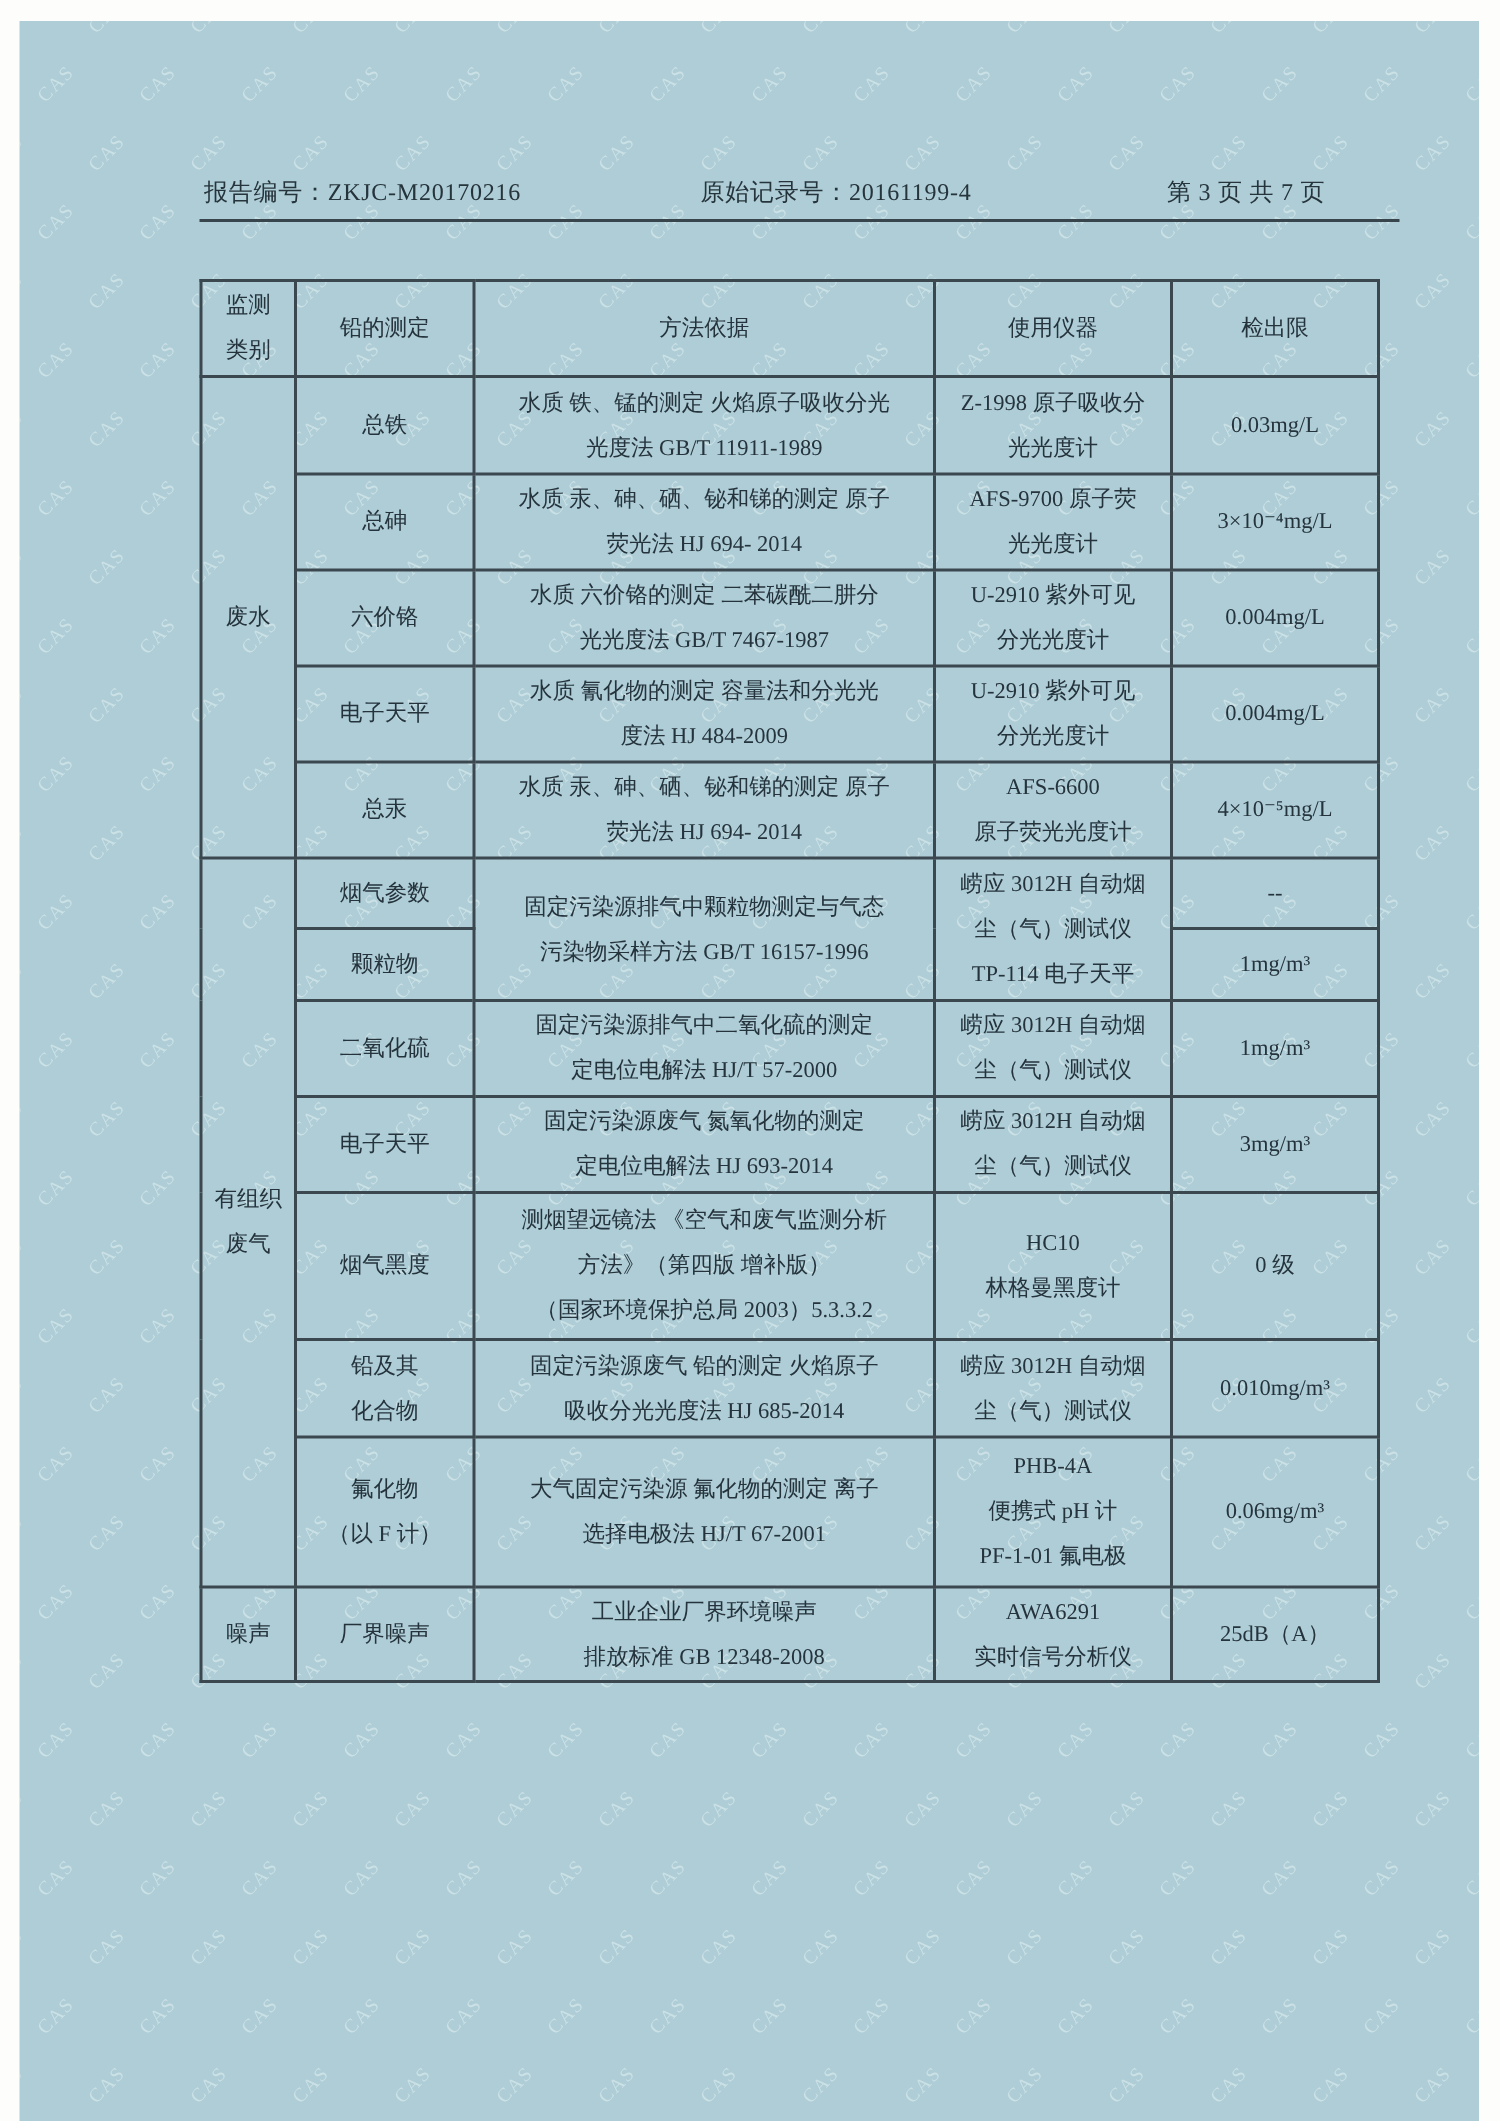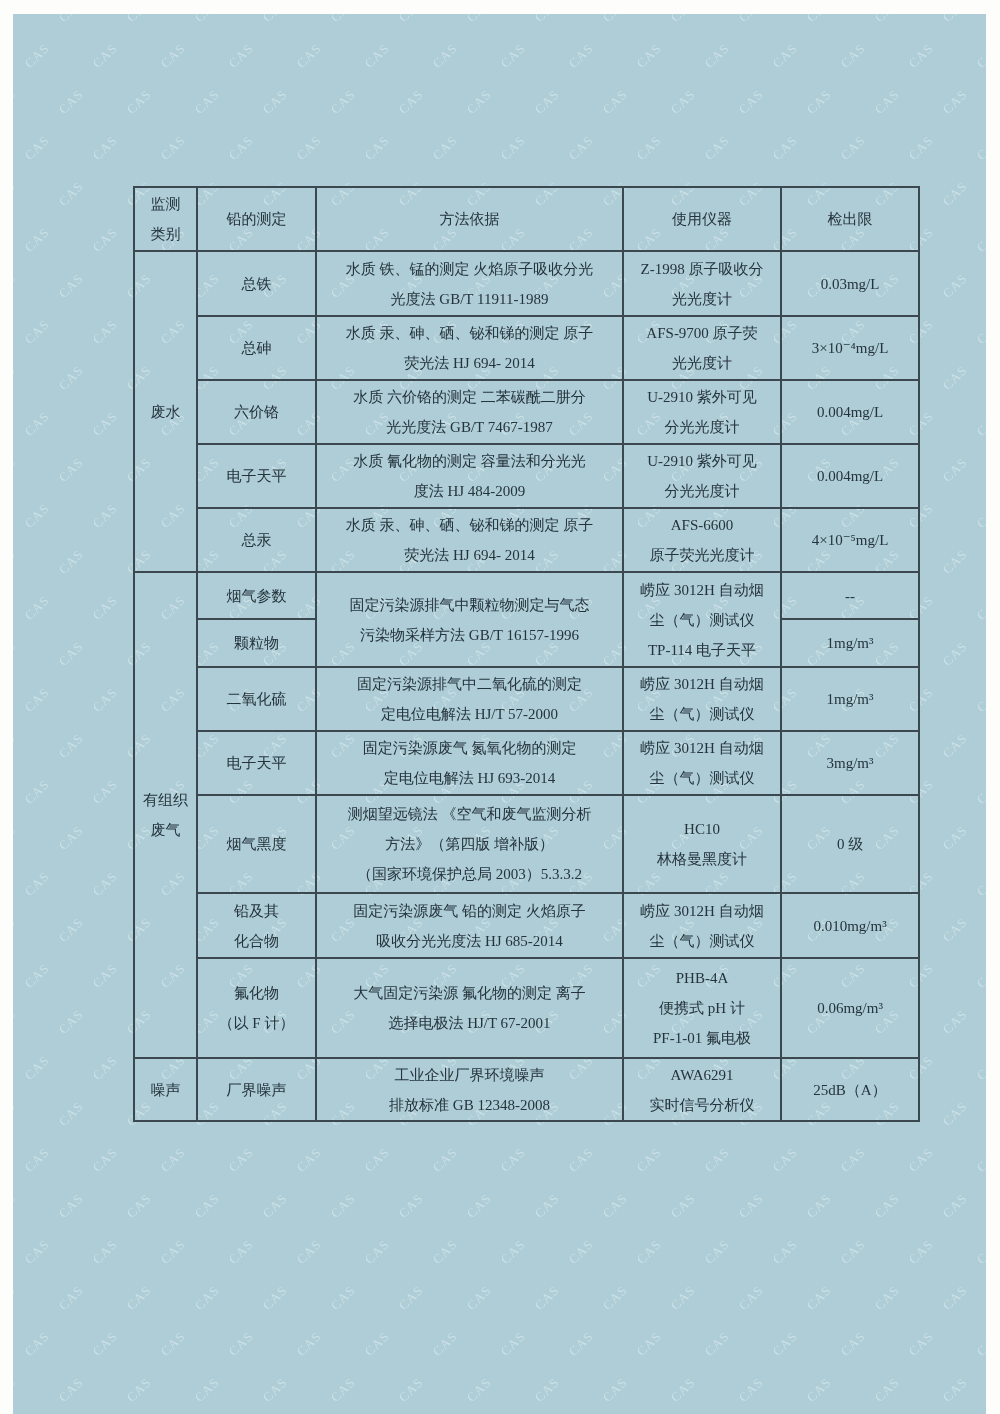--- a/index.html
+++ b/index.html
@@ -561,20 +561,25 @@
         <span class="wm" style="left: 520px; top: 1368px;">CAS</span>
         <span class="wm" style="left: 588px; top: 1368px;">CAS</span>
         <span class="wm" style="left: 656px; top: 1368px;">CAS</span>
         <span class="wm" style="left: 724px; top: 1368px;">CAS</span>
         <span class="wm" style="left: 792px; top: 1368px;">CAS</span>
         <span class="wm" style="left: 860px; top: 1368px;">CAS</span>
         <span class="wm" style="left: 928px; top: 1368px;">CAS</span>
       </div>
     <div class="content">
 
+      <div class="doc-header">
+        <span class="seg-report">报告编号：ZKJC-M20170216</span>
+        <span class="seg-record">原始记录号：20161199-4</span>
+        <span class="seg-page">第 3 页 共 7 页</span>
+      </div>
 
 
       <table class="monitoring">
         <colgroup>
           <col class="col1">
             <col class="col2">
             <col class="col3">
             <col class="col4">
             <col class="col5">
         </colgroup>

